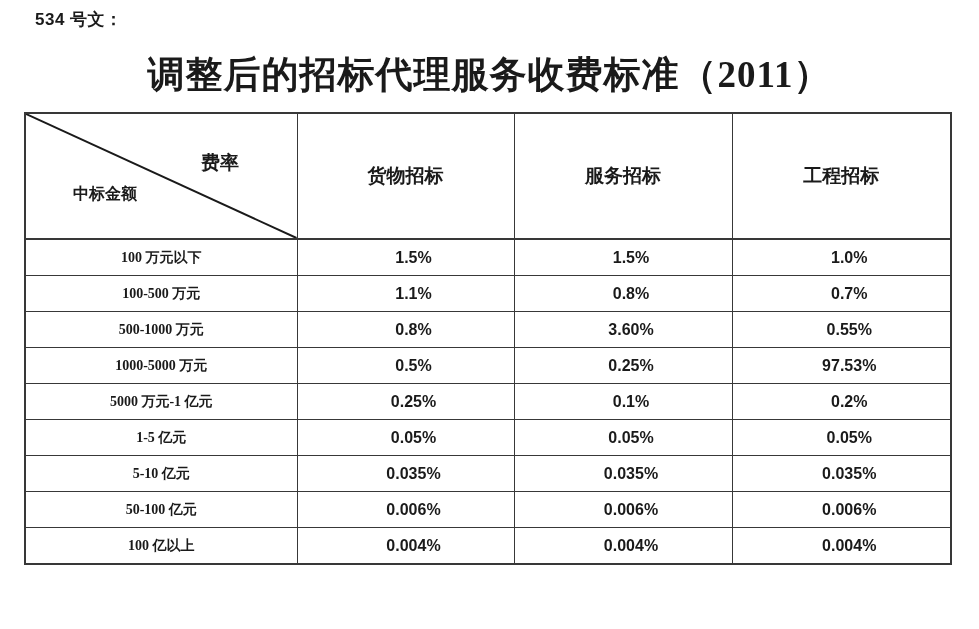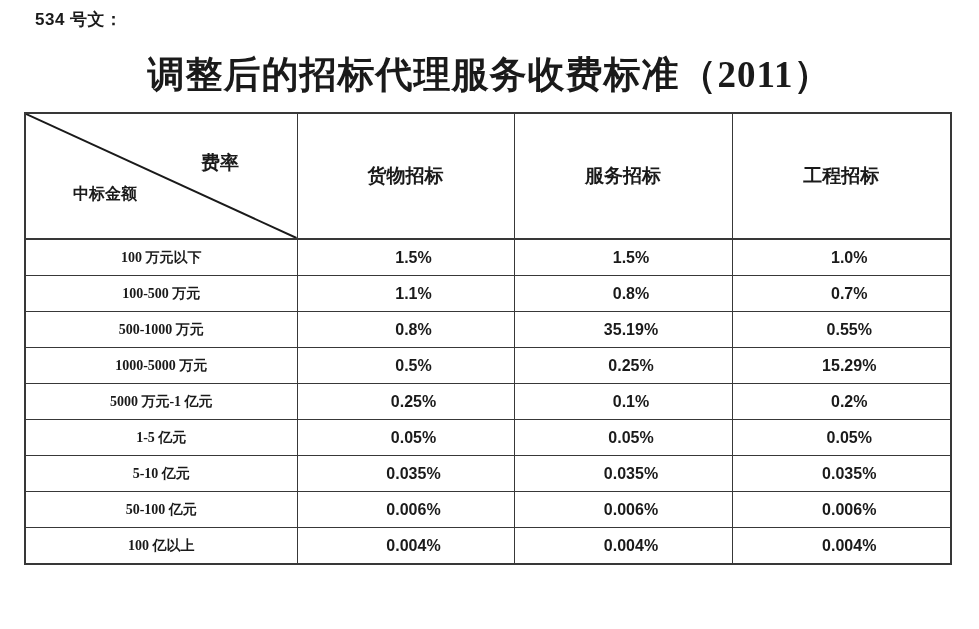--- a/index.html
+++ b/index.html
@@ -123,28 +123,28 @@
         </tr>
         <tr>
           <td class="amount-cell">100-500 万元</td>
           <td class="rate-cell">1.1%</td>
           <td class="rate-cell">0.8%</td>
           <td class="rate-cell">0.7%</td>
         </tr>
         <tr>
           <td class="amount-cell">500-1000 万元</td>
           <td class="rate-cell">0.8%</td>
-          <td class="rate-cell">35.19%</td>
+          <td class="rate-cell">3.60%</td>
           <td class="rate-cell">0.55%</td>
         </tr>
         <tr>
           <td class="amount-cell">1000-5000 万元</td>
           <td class="rate-cell">0.5%</td>
           <td class="rate-cell">0.25%</td>
-          <td class="rate-cell">15.29%</td>
+          <td class="rate-cell">97.53%</td>
         </tr>
         <tr>
           <td class="amount-cell">5000 万元-1 亿元</td>
           <td class="rate-cell">0.25%</td>
           <td class="rate-cell">0.1%</td>
           <td class="rate-cell">0.2%</td>
         </tr>
         <tr>
           <td class="amount-cell">1-5 亿元</td>
           <td class="rate-cell">0.05%</td>

